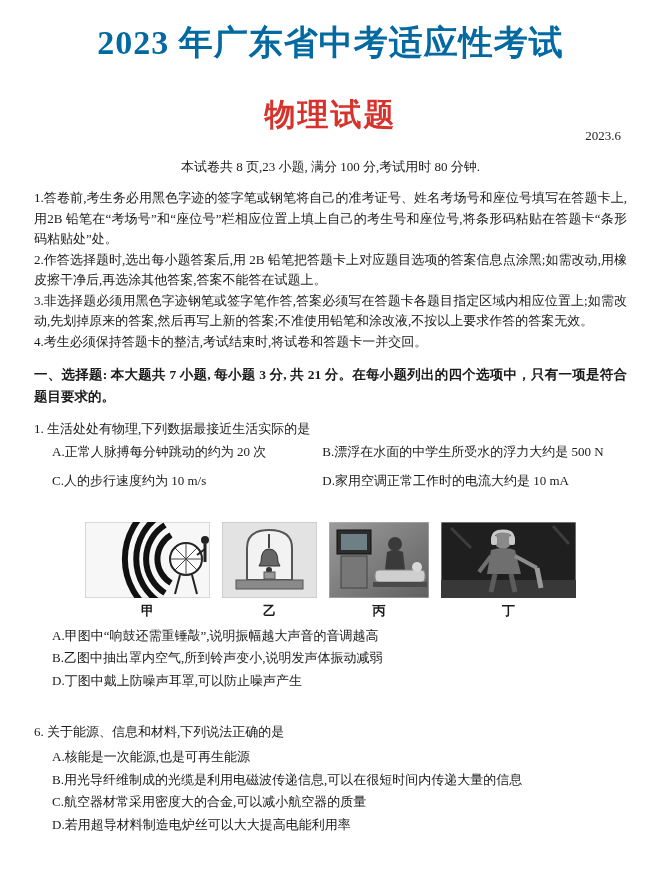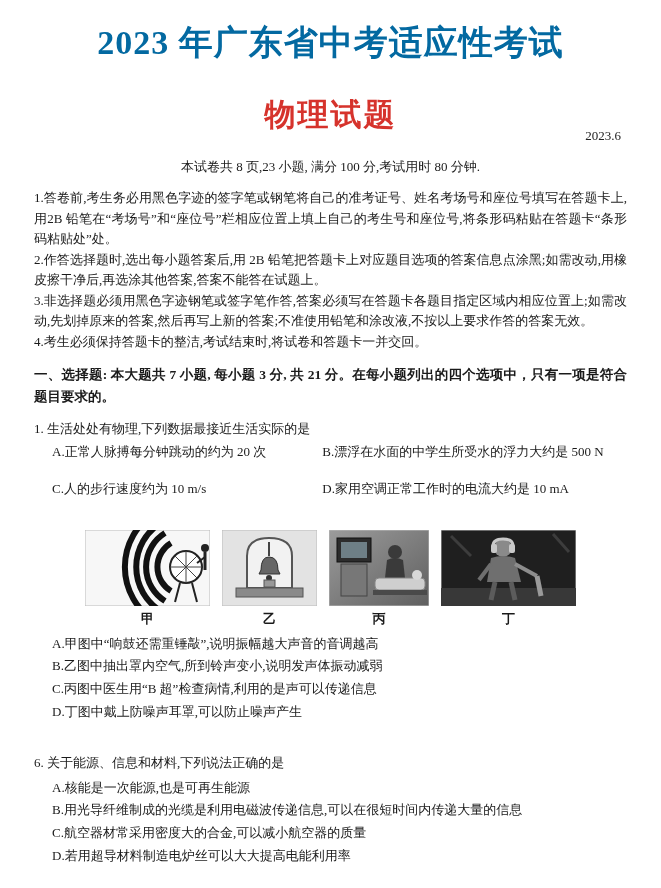--- a/index.html
+++ b/index.html
@@ -56,21 +56,21 @@
     text-align: justify;
   }
   .question { margin-top: 12px; font-size: 13px; line-height: 1.6; }
   .q-gap { margin-top: 30px; }
   .stem { font-size: 13px; }
   .options-2col {
     display: grid;
     grid-template-columns: 47% 53%;
     padding-left: 18px;
     margin-top: 2px;
-    row-gap: 16px;
+    row-gap: 8px;
   }
   .options-list { padding-left: 18px; margin-top: 4px; }
   .options-list > div { margin-top: 2px; }
   .figures-row {
     display: flex;
     justify-content: center;
     align-items: flex-end;
     gap: 12px;
     margin-top: 10px;
   }
@@ -192,21 +192,20 @@
         <line x1="112" y1="4" x2="128" y2="22" stroke="#3d3d3d" stroke-width="3"></line>
       </svg>
       <div class="figure-label">丁</div>
     </div>
 
   </div>
 
   <div class="options-list">
     <div>A.甲图中“响鼓还需重锤敲”,说明振幅越大声音的音调越高</div>
     <div>B.乙图中抽出罩内空气,所到铃声变小,说明发声体振动减弱</div>
-    <div>C.丙图中医生用“B 超”检查病情,利用的是声可以传递信息</div>
     <div>D.丁图中戴上防噪声耳罩,可以防止噪声产生</div>
   </div>
 </div>
 
 <div class="question q-gap">
   <div class="stem">6. 关于能源、信息和材料,下列说法正确的是</div>
   <div class="options-list">
     <div>A.核能是一次能源,也是可再生能源</div>
     <div>B.用光导纤维制成的光缆是利用电磁波传递信息,可以在很短时间内传递大量的信息</div>
     <div>C.航空器材常采用密度大的合金,可以减小航空器的质量</div>

